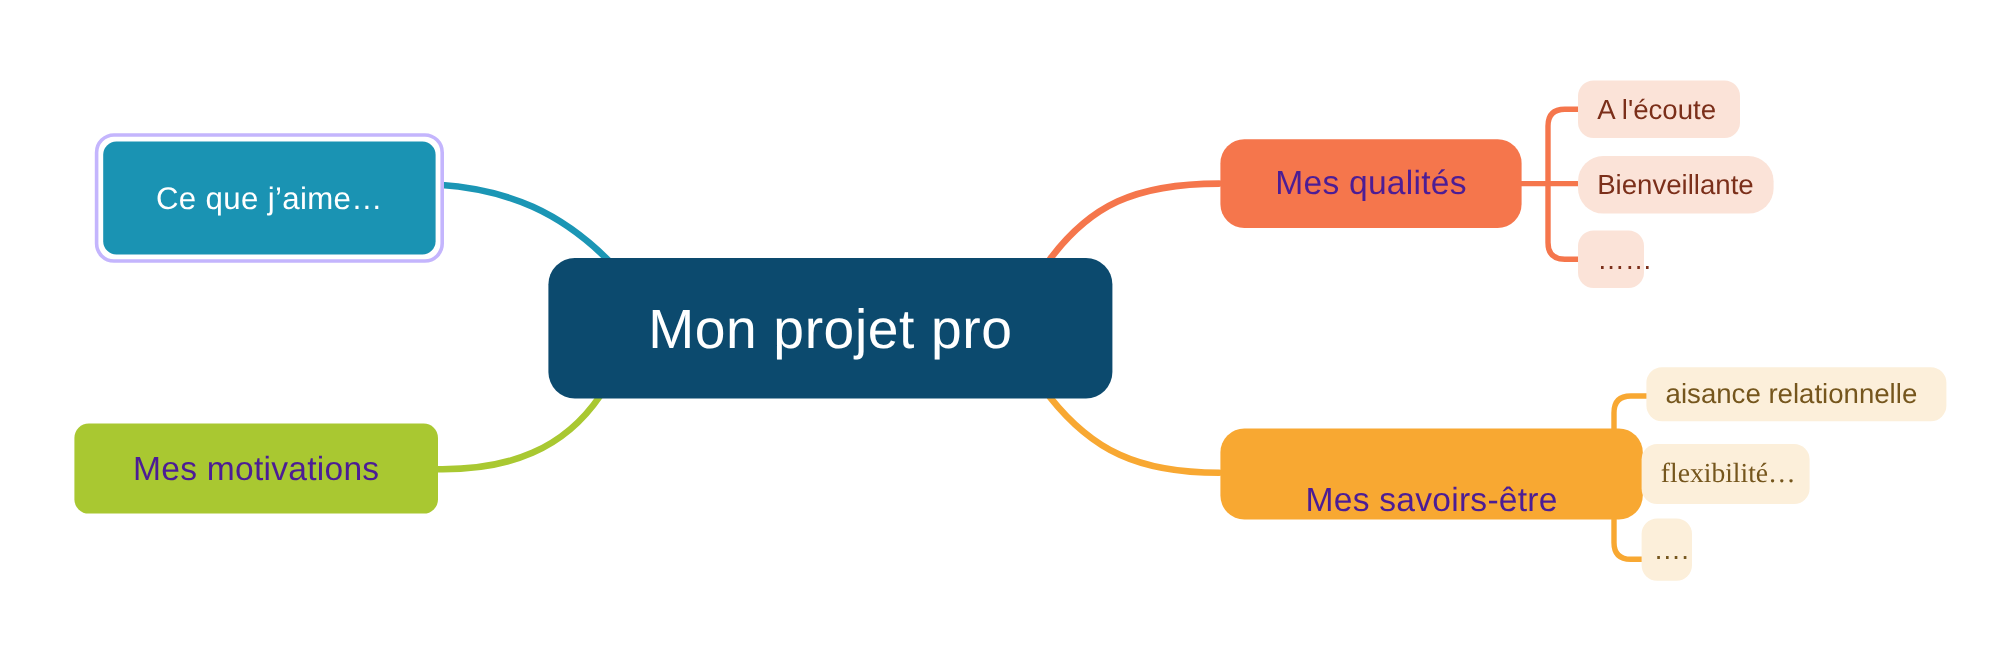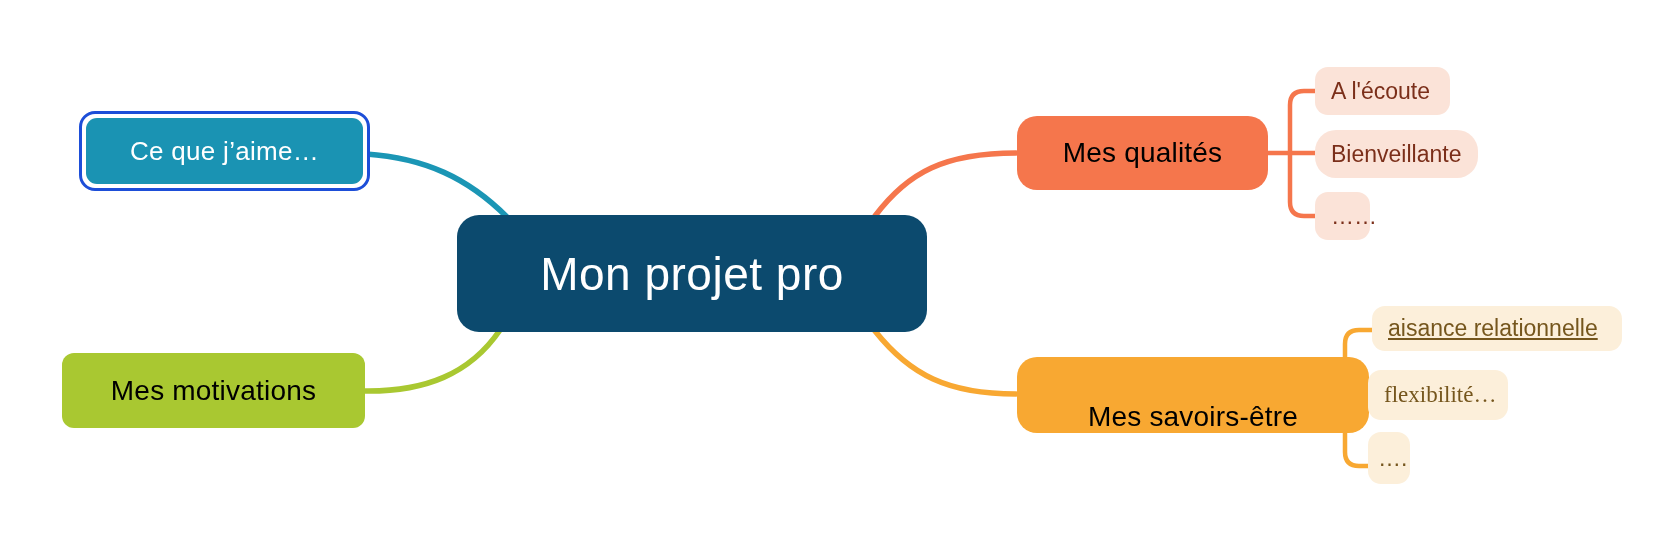--- a/index.html
+++ b/index.html
@@ -25,22 +25,22 @@
     position: absolute;
     display: flex;
     align-items: center;
     justify-content: center;
     box-sizing: border-box;
     cursor: pointer;
   }
   
   .selection-ring {
     left: 79px; top: 111px;
-    width: 291px; height: 80px;
-    border: 3px solid #1d4ed8;
+    width: 291px; height: 108px;
+    border: 3px solid #c4b5fd;
     border-radius: 16px;
     background: #ffffff;
     padding: 4px;
   }
   .node-aime {
     width: 100%; height: 100%;
     background: #1a93b3;
     border-radius: 11px;
     display: flex; align-items: center; justify-content: center;
   }
@@ -79,21 +79,21 @@
   }
   
   .node-savoirs {
     left: 1017px; top: 357px;
     width: 352px; height: 76px;
     background: #f8a832;
     border-radius: 20px;
     align-items: flex-end;
   }
   .branch-label {
-    color: #000000;
+    color: #4c1d95;
     font-size: 28px;
     font-weight: 500;
     letter-spacing: 0.2px;
     white-space: nowrap;
   }
   
   .child {
     position: absolute;
     display: flex;
     align-items: center;
@@ -103,21 +103,21 @@
     cursor: pointer;
     white-space: nowrap;
   }
   .child.peach { background: #fbe3d8; color: #7b2f1a; }
   .child.cream { background: #fcefda; color: #75561d; }
   .child .label { font-size: 23px; font-weight: 500; }
 
   .child-ecoute        { left: 1315px; top: 67px;  width: 135px; height: 48px; }
   .child-bienveillante { left: 1315px; top: 130px; width: 163px; height: 48px; border-radius: 21px; }
   .child-dots-q        { left: 1315px; top: 192px; width: 55px;  height: 48px; }
-  .child-aisance       { left: 1372px; top: 306px; width: 250px; height: 45px; text-decoration: underline; }
+  .child-aisance       { left: 1372px; top: 306px; width: 250px; height: 45px; }
   .child-flexibilite   { left: 1368px; top: 370px; width: 140px; height: 50px; font-family: Liberation Serif, serif; }
   .child-dots-s        { left: 1368px; top: 432px; width: 42px;  height: 52px; padding: 0 10px; }
 </style>
 </head>
 <body>
 
 <div class="canvas">
 
   <svg class="connectors" width="1672" height="546" viewBox="0 0 1672 546" fill="none">
 

